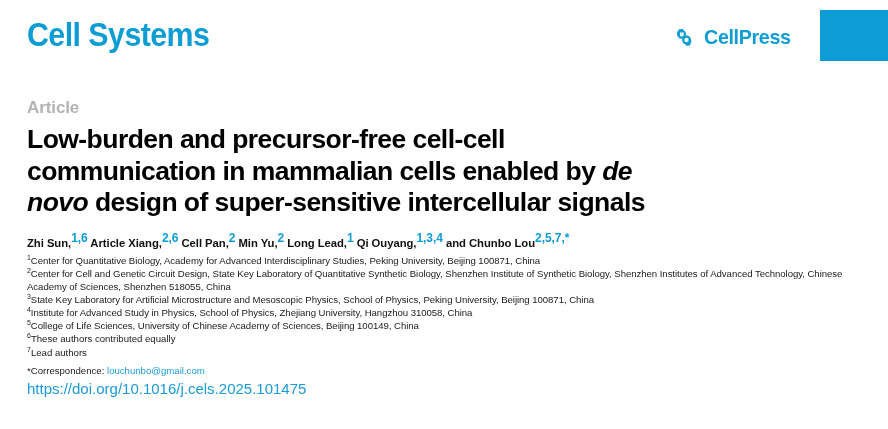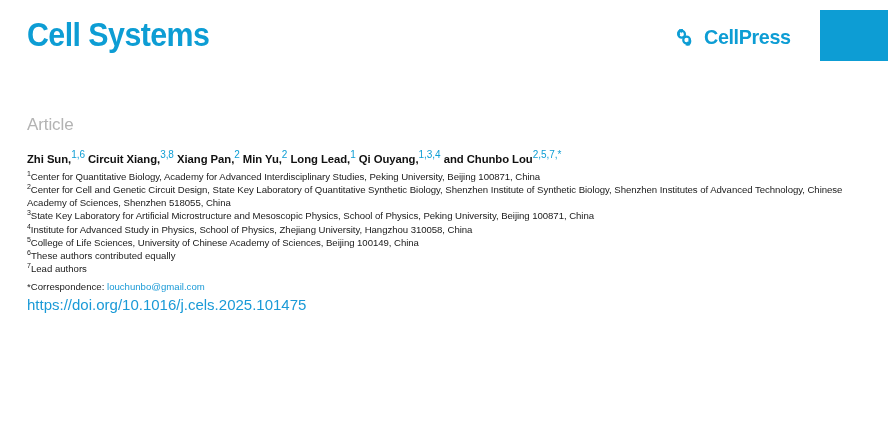--- a/index.html
+++ b/index.html
@@ -65,24 +65,24 @@
     height: 51px;
     background: #0d9dd4;
   }
 
   
   .content {
     padding: 0 27px;
   }
   .article-kicker {
     font-size: 17px;
-    font-weight: normal;
+    font-weight: bold;
     color: #b3b3b3;
     letter-spacing: -0.1px;
-    margin-top: 43px;
+    margin-top: 26px;
   }
   .article-title {
     font-size: 26.5px;
     font-weight: bold;
     line-height: 1.19;
     letter-spacing: -0.55px;
     color: #000000;
     margin-top: 6px;
     max-width: 660px;
   }
@@ -92,24 +92,24 @@
 
   .authors {
     margin-top: 18px;
     font-size: 11.3px;
     font-weight: bold;
     color: #111111;
     letter-spacing: -0.05px;
   }
   .authors sup {
     color: #0d9dd4;
-    font-size: 10px;
+    font-size: 12px;
     vertical-align: super;
     line-height: 0;
-    font-weight: normal;
+    font-weight: bold;
     margin-top: 46px;
   }
 
   .affiliations {
     margin-top: 5px;
     font-size: 9.6px;
     line-height: 1.37;
     color: #1a1a1a;
     letter-spacing: -0.05px;
   }
@@ -172,22 +172,23 @@
     <span class="cellpress-word">CellPress</span>
   </div>
 
   <div class="blue-block"></div>
 </div>
 
 <div class="content">
 
   <div class="article-kicker">Article</div>
 
-
-  <div class="authors"><span>Zhi Sun,</span><sup>1,6</sup><span> Circuit Xiang,</span><sup>3,8</sup><span> Xiang Pan,</span><sup>2</sup><span> Min Yu,</span><sup>2</sup><span> Long Lead,</span><sup>1</sup><span> Qi Ouyang,</span><sup>1,3,4</sup><span> and Chunbo Lou</span><sup>2,5,7,*</sup></div>
+  <h1 class="article-title"><span>Low-burden and precursor-free cell-cell communication in mammalian cells enabled by </span><i>de novo</i><span> design of super-sensitive intercellular signals</span></h1>
+
+  <div class="authors"><span>Zhi Sun,</span><sup>1,6</sup><span> Article Xiang,</span><sup>2,6</sup><span> Cell Pan,</span><sup>2</sup><span> Min Yu,</span><sup>2</sup><span> Long Lead,</span><sup>1</sup><span> Qi Ouyang,</span><sup>1,3,4</sup><span> and Chunbo Lou</span><sup>2,5,7,*</sup></div>
 
   <div class="affiliations">
     <div><sup>1</sup><span>Center for Quantitative Biology, Academy for Advanced Interdisciplinary Studies, Peking University, Beijing 100871, China</span></div>
     <div><sup>2</sup><span>Center for Cell and Genetic Circuit Design, State Key Laboratory of Quantitative Synthetic Biology, Shenzhen Institute of Synthetic Biology, Shenzhen Institutes of Advanced Technology, Chinese Academy of Sciences, Shenzhen 518055, China</span></div>
     <div><sup>3</sup><span>State Key Laboratory for Artificial Microstructure and Mesoscopic Physics, School of Physics, Peking University, Beijing 100871, China</span></div>
     <div><sup>4</sup><span>Institute for Advanced Study in Physics, School of Physics, Zhejiang University, Hangzhou 310058, China</span></div>
     <div><sup>5</sup><span>College of Life Sciences, University of Chinese Academy of Sciences, Beijing 100149, China</span></div>
   </div>
 
   <div class="notes">

